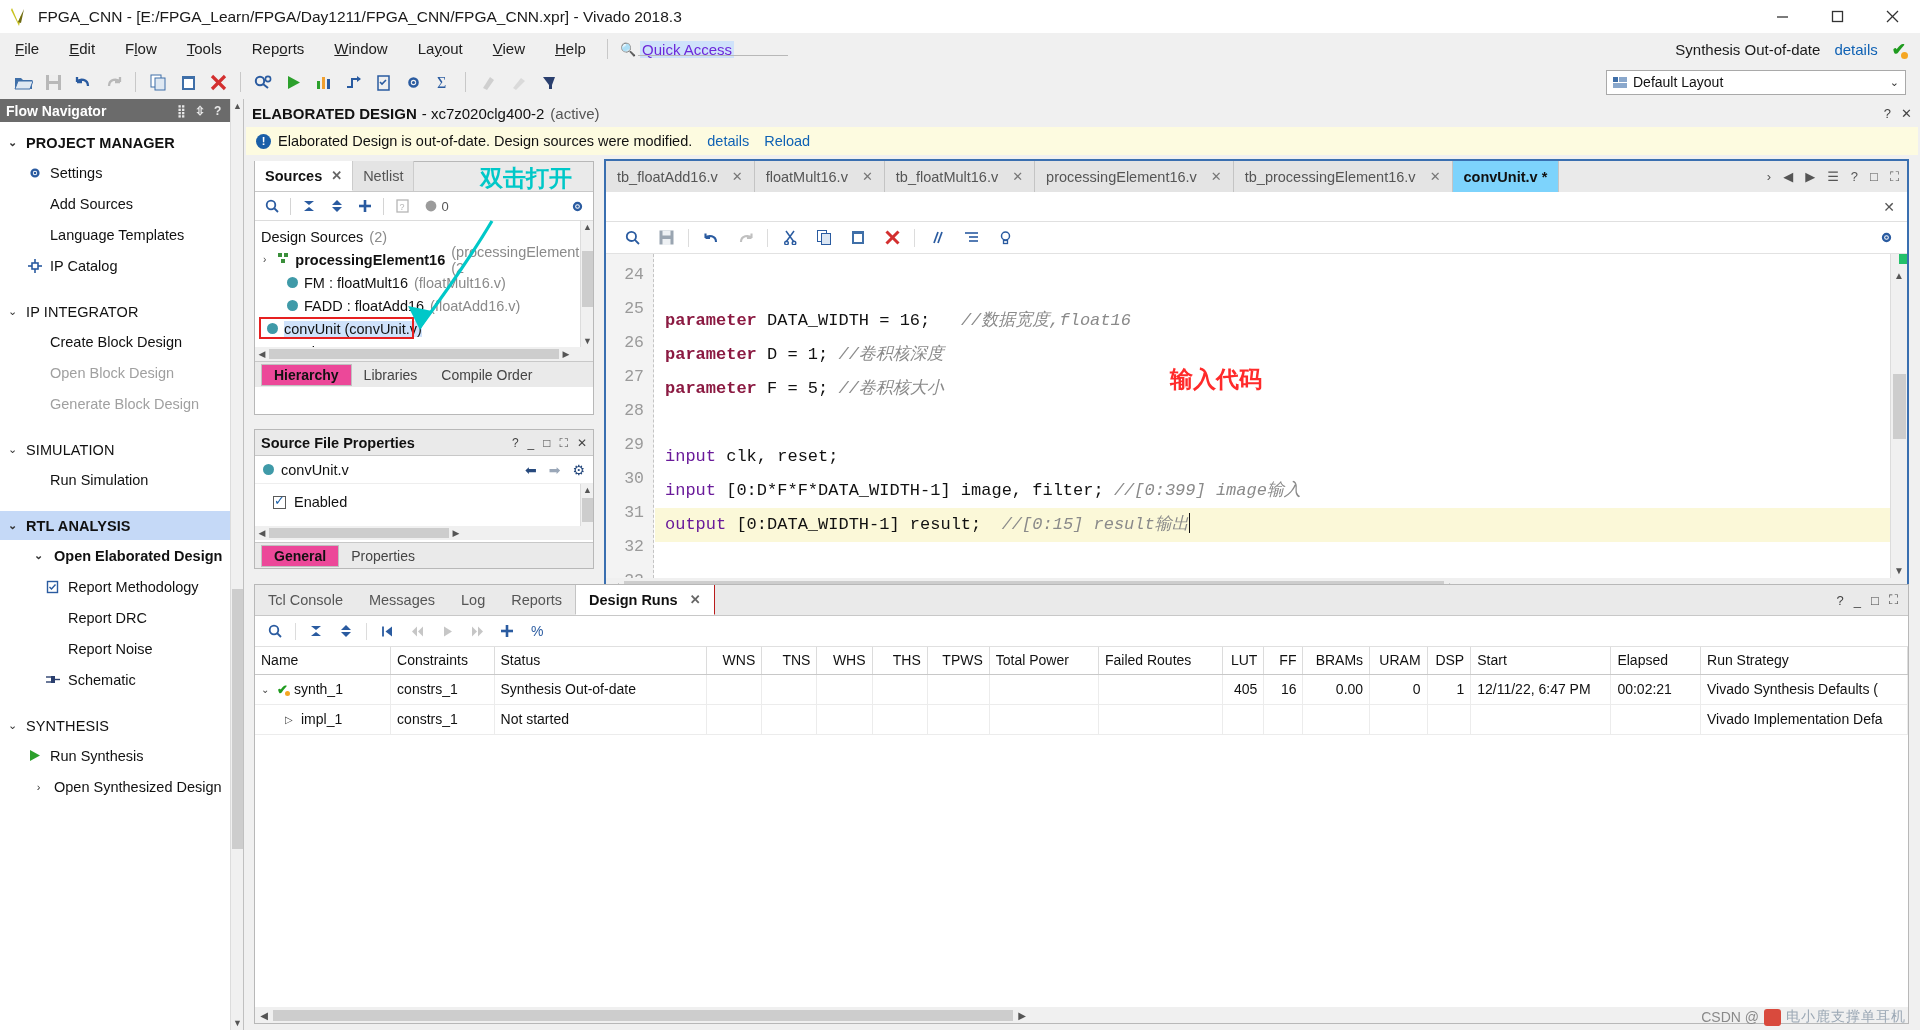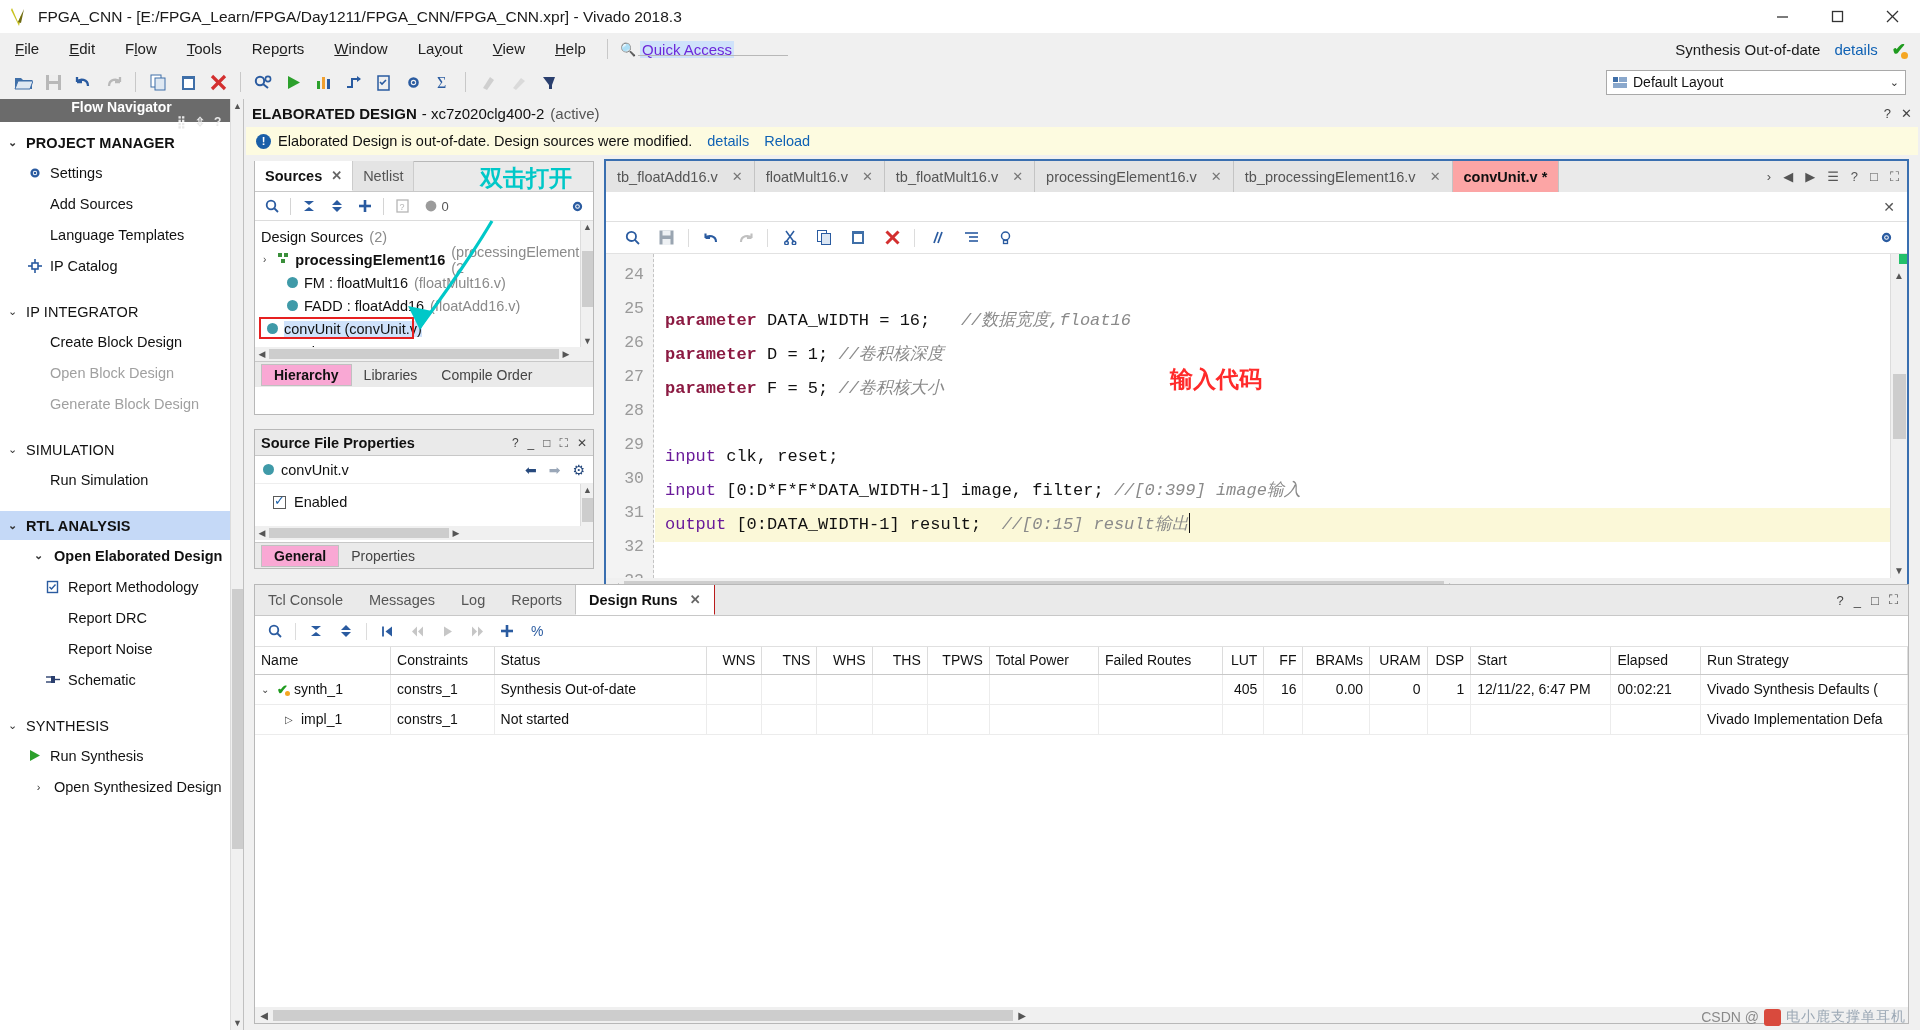--- a/index.html
+++ b/index.html
@@ -67,21 +67,21 @@
   }
   .layout-select .chev { margin-left:auto; color:#333; font-size:11px; }
 
   
   .flownav {
     position:absolute; left:0; top:99px; width:244px; height:931px;
     background:#ffffff; border-right:1px solid #c0c0c0;
   }
   .flownav-hdr {
     height:23px; background:#6b6b6b; color:#fff; display:flex; align-items:center;
-    padding:0 6px; font-size:14px; font-weight:bold;flex-direction:column;
+    padding:0 6px; font-size:14px; font-weight:bold;
   }
   .flownav-hdr .sp { margin-left:auto; display:flex; gap:9px; align-items:center; color:#e8e8e8; font-size:12px; }
   .fn-list { padding-top:6px; }
   .fn-group {
     display:flex; align-items:center; height:29px; padding-left:8px; font-size:14.5px;
     font-weight:bold; color:#111; letter-spacing:.1px;
   }
   .fn-group.sel { background:#c5d9f7; }
   .fn-group .chev { width:18px; color:#333; font-size:11px; }
   .fn-item {
@@ -157,21 +157,21 @@
   }
   .tree-hsb .thumb { height:10px; background:#cdcdcd; margin-left:18px; width:290px; }
   .tree-hsb .ar { font-size:9px; color:#555; width:14px; text-align:center; }
   .tree-vsb {
     position:absolute; right:0; top:0; width:13px; height:126px; background:#f0f0f0; border-left:1px solid #dcdcdc;
   }
   .tree-vsb .thumb { position:absolute; left:1px; top:30px; width:11px; height:56px; background:#cdcdcd; }
   .tree-vsb .ar { position:absolute; left:2px; font-size:9px; color:#555; }
   .panel-btabs { height:26px; background:#eaeaea; display:flex; align-items:center; border-top:1px solid #c8c8c8; padding-left:6px; }
   .btab { font-size:14px; color:#444; padding:0 12px; height:22px; display:flex; align-items:center; }
-  .btab.active { background:#f9a8d4; color:#111; font-weight:bold; border:1px solid #c0c0c0; }
+  .btab.active { background:#ec4899; color:#111; font-weight:bold; border:1px solid #c0c0c0; }
 
   
   .sfp-panel {
     position:absolute; left:10px; top:330px; width:340px; height:140px; background:#fff;
     border:1px solid #b8b8b8;
   }
   .sfp-hdr { height:26px; background:#eaeaea; display:flex; align-items:center; padding:0 6px; font-size:14.5px; font-weight:bold; color:#111; border-bottom:1px solid #c8c8c8; }
   .sfp-hdr .ctl { margin-left:auto; display:flex; gap:9px; font-size:12px; color:#444; font-weight:normal; }
   .sfp-file { height:28px; display:flex; align-items:center; gap:7px; padding-left:8px; font-size:14.5px; color:#111; border-bottom:1px solid #eee; }
   .sfp-file .nav { margin-left:auto; display:flex; gap:12px; padding-right:8px; color:#26497d; font-size:14px; }
@@ -189,21 +189,21 @@
   
   .editor-panel {
     position:absolute; left:360px; top:60px; width:1305px; height:450px;
     border:2px solid #3a6fb0; background:#fff;
   }
   .ed-tabs { height:31px; background:#eaeaea; display:flex; align-items:stretch; }
   .ed-tab {
     display:flex; align-items:center; gap:14px; padding:0 11px; font-size:14.5px;
     color:#555; background:#e4e4e4; border-right:1px solid #c4c4c4; white-space:nowrap;
   }
-  .ed-tab.active { background:#fca5a5; color:#111; font-weight:bold; }
+  .ed-tab.active { background:#7dd3fc; color:#111; font-weight:bold; }
   .ed-tab .x { color:#777; font-size:13px; }
   .ed-tabctl { margin-left:auto; display:flex; align-items:center; gap:12px; padding:0 8px; background:#eaeaea; color:#555; font-size:13px; }
   .ed-path {
     height:30px; display:flex; align-items:center; padding-left:14px; font-size:14.5px; color:#111;
     border-bottom:1px solid #e0e0e0; background:#fff;
   }
   .ed-path .x { margin-left:auto; padding-right:12px; color:#555; font-size:14px; }
   .ed-tools { height:32px; background:#fff; display:flex; align-items:center; gap:2px; padding-left:10px; border-bottom:1px solid #e2e2e2; }
   .et-ico { width:32px; height:28px; display:flex; align-items:center; justify-content:center; color:#26497d; font-size:16px; }
   .et-ico.dim { color:#bbb; }

